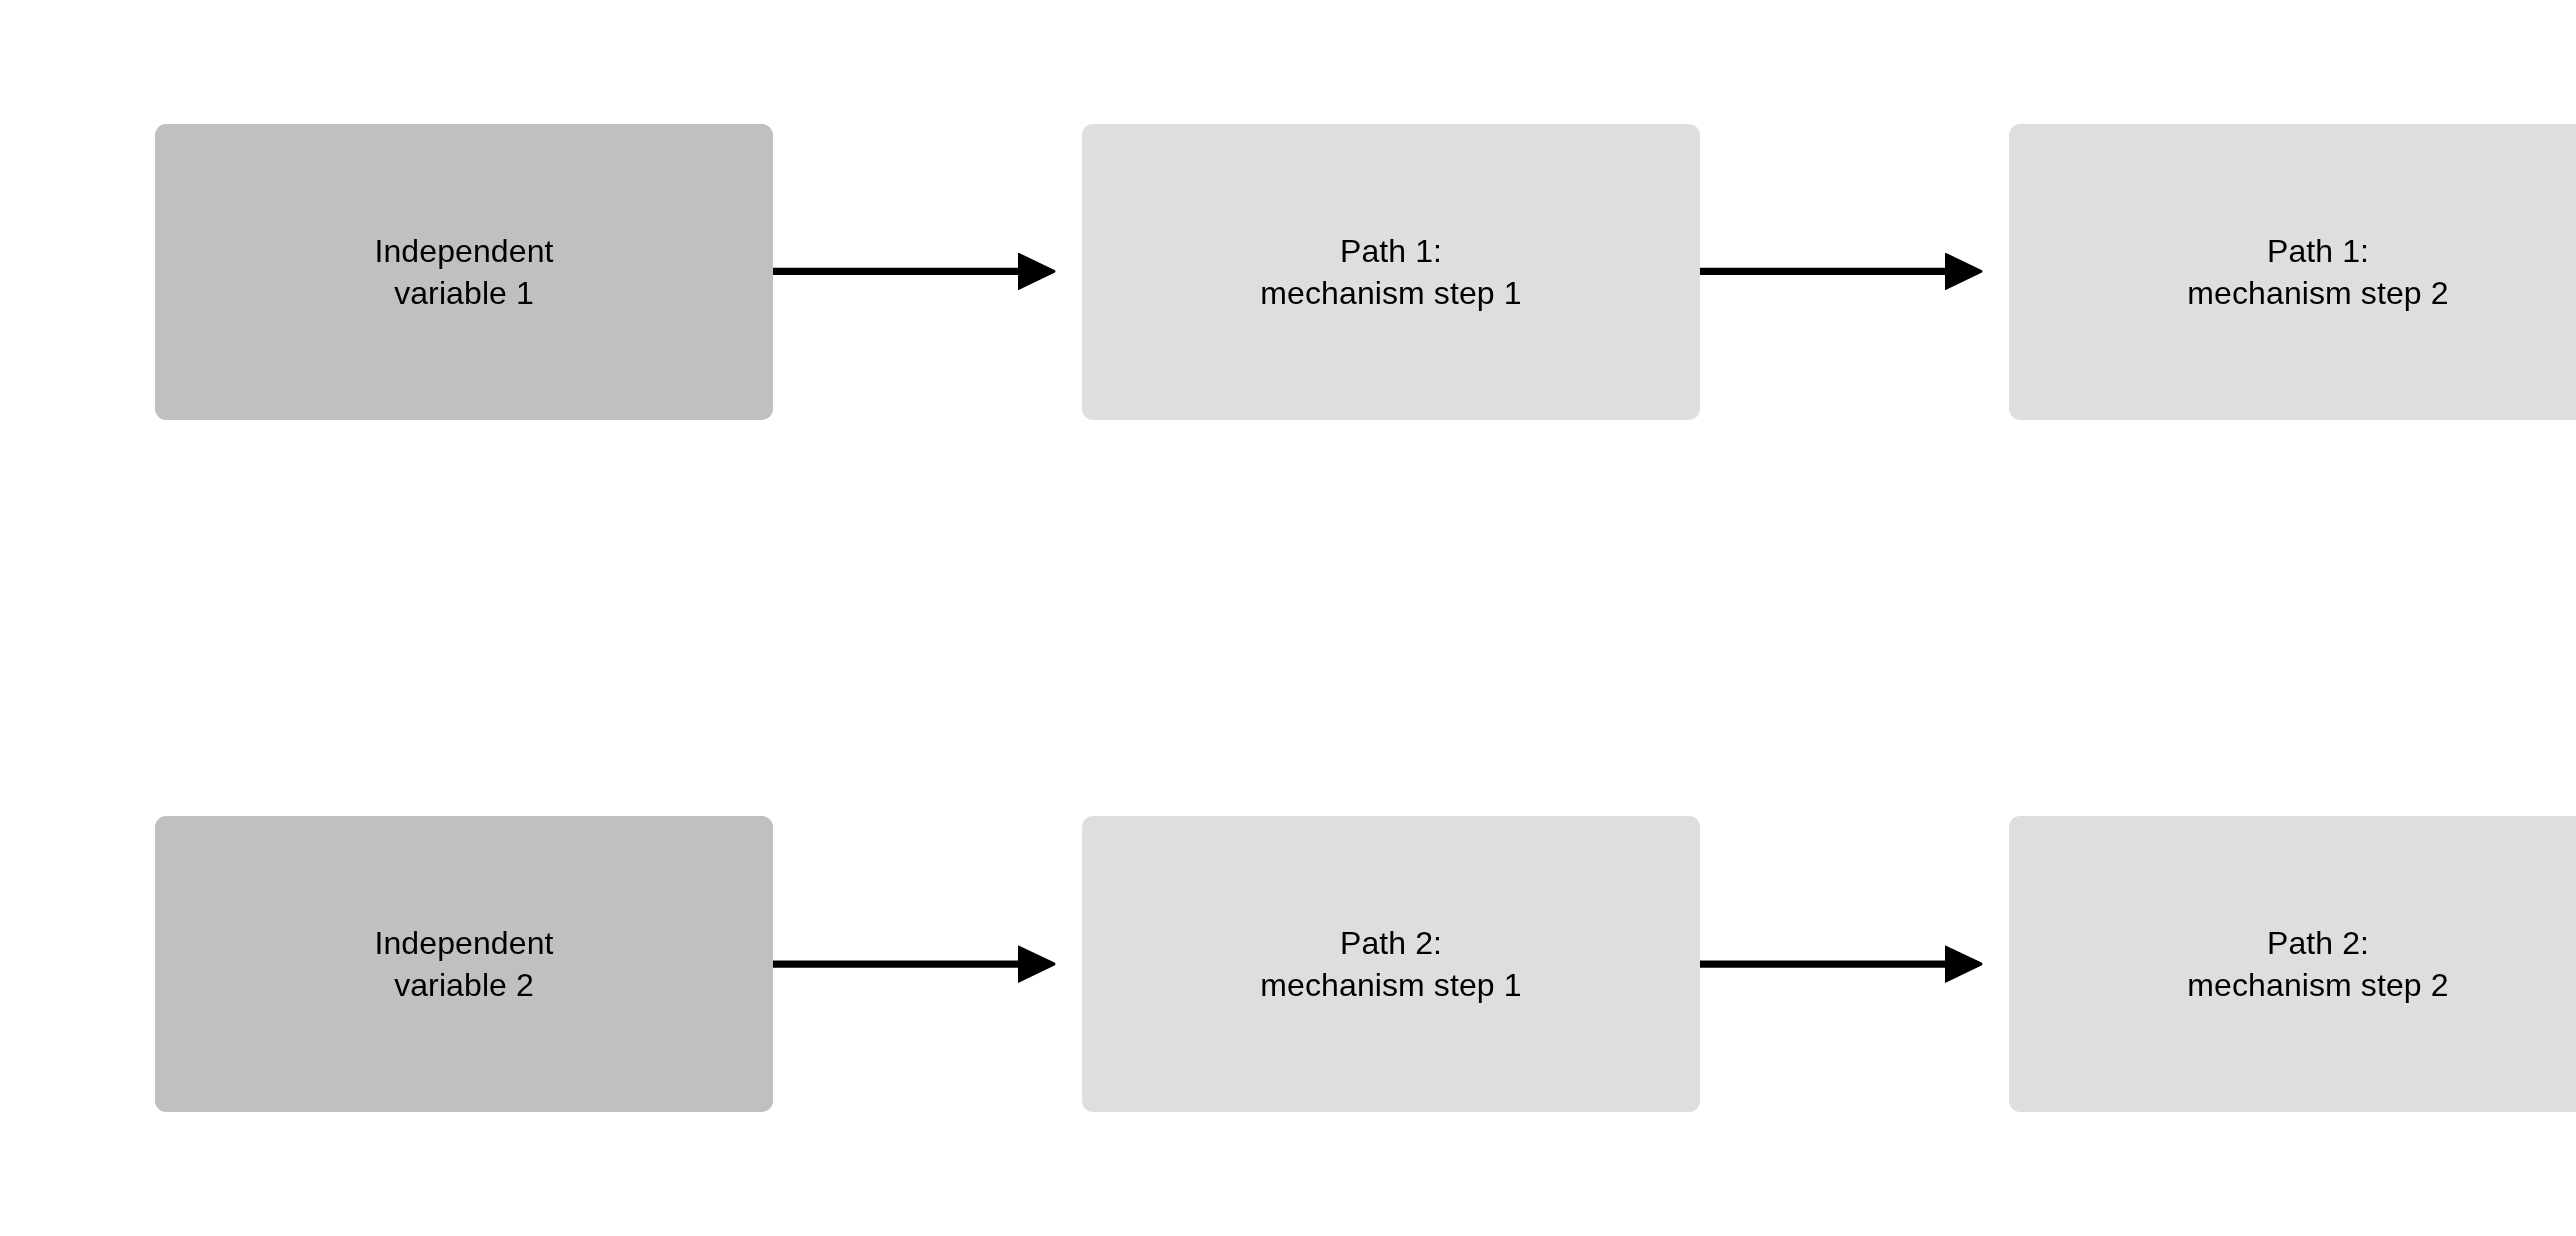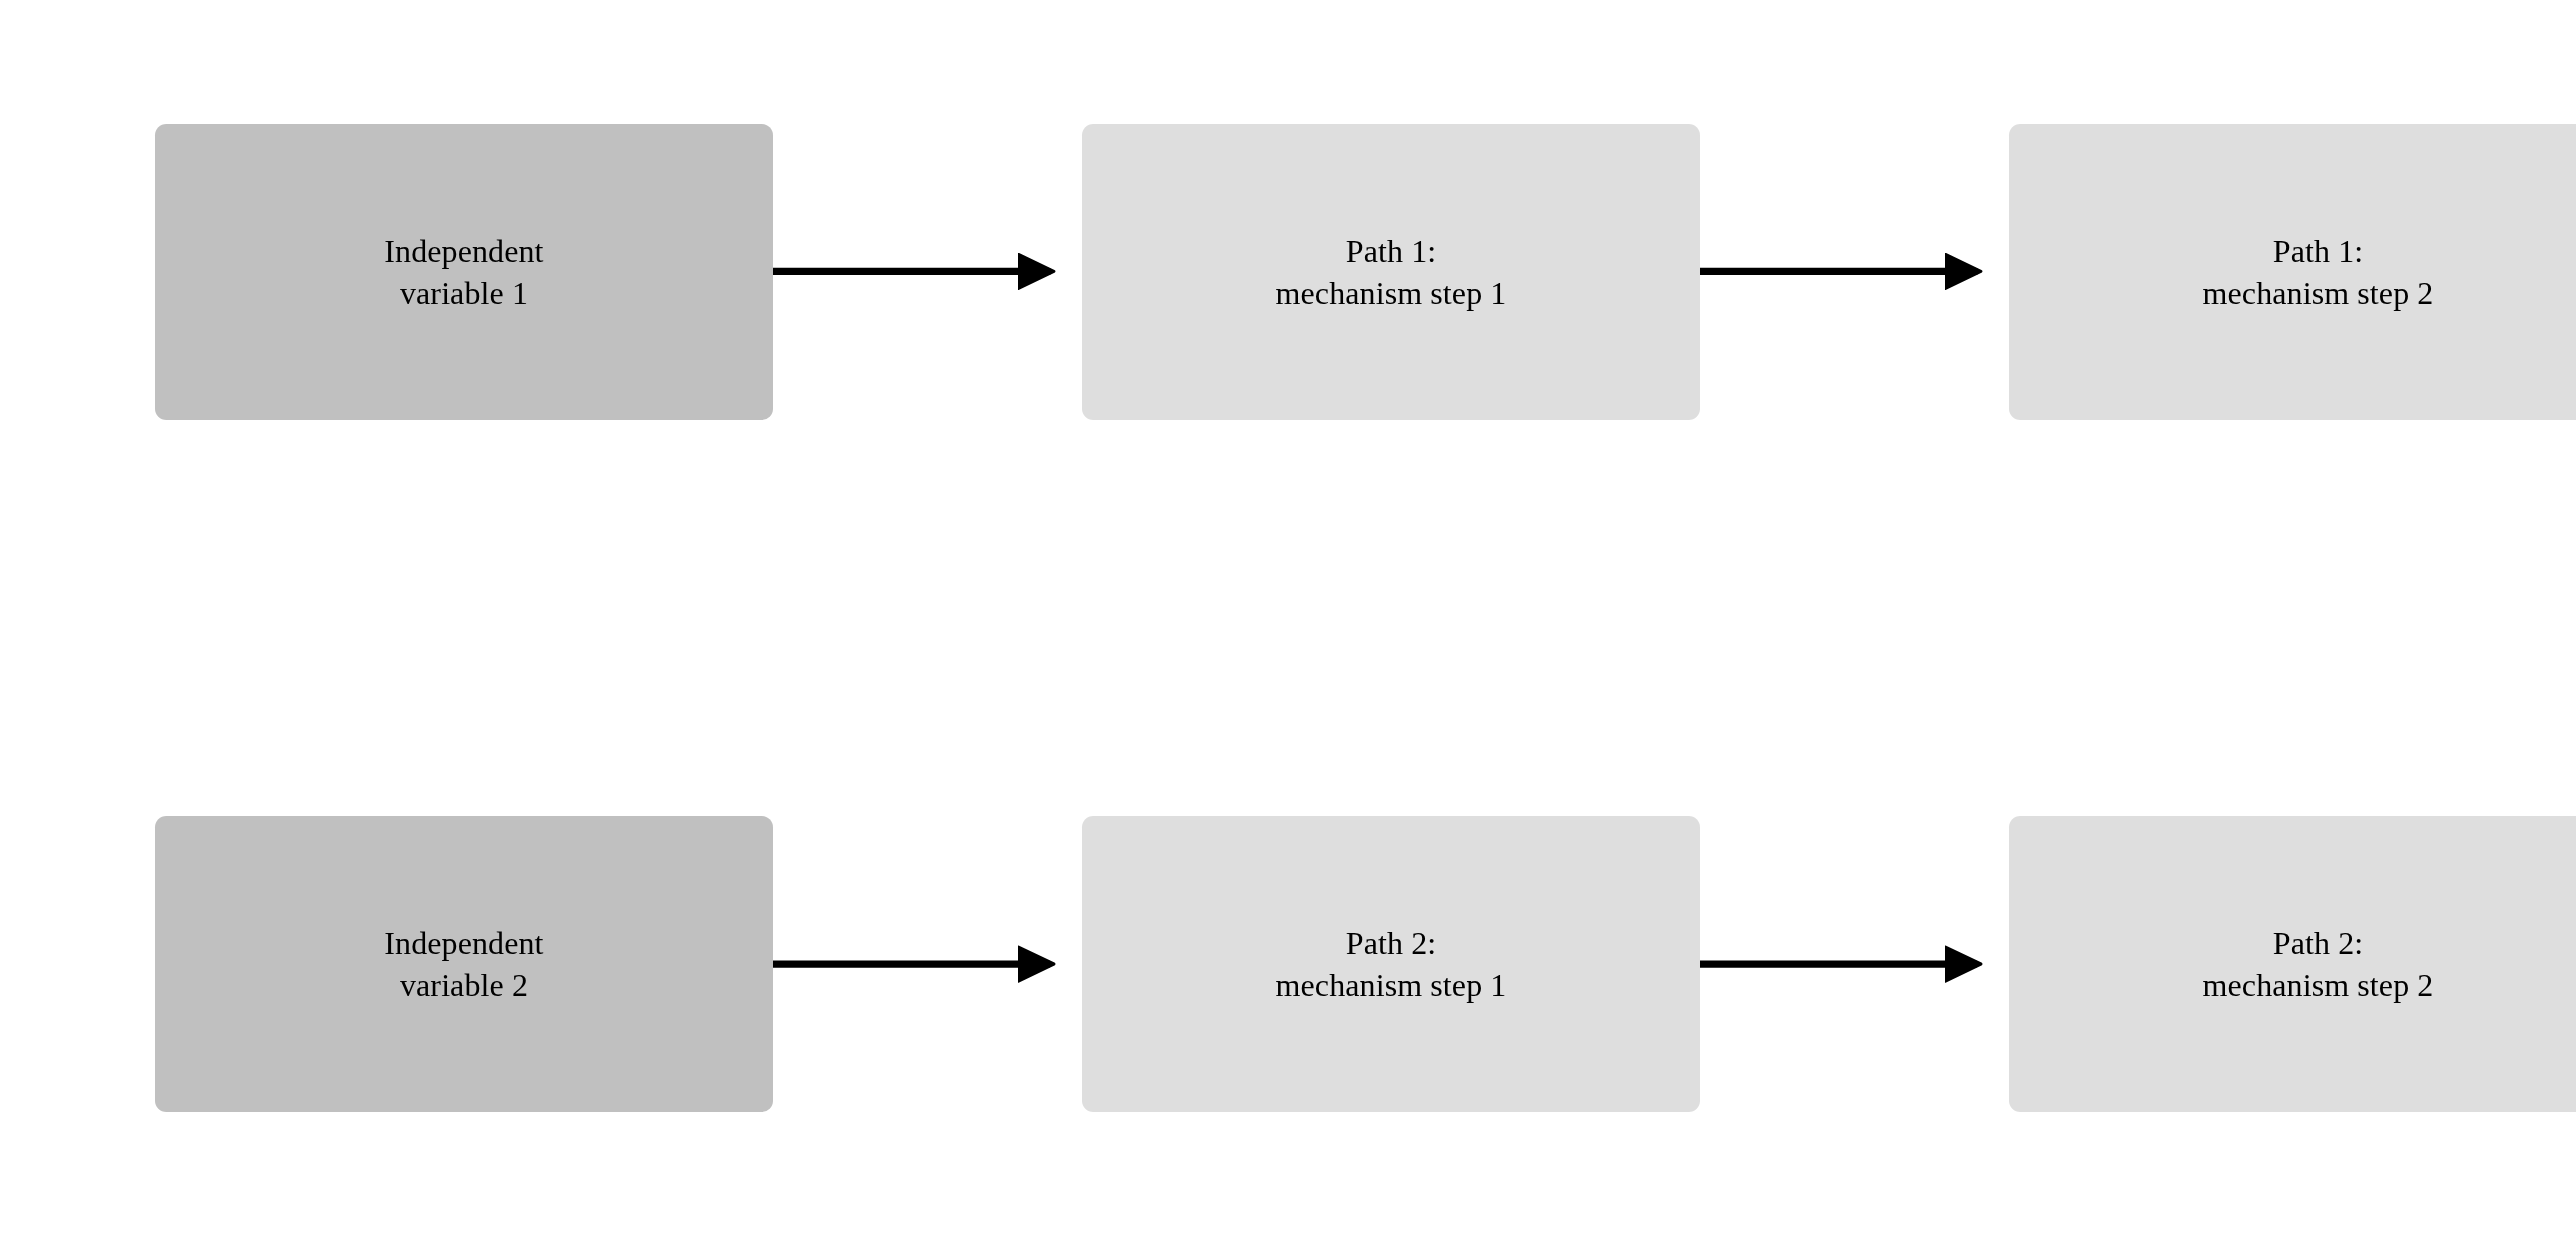--- a/index.html
+++ b/index.html
@@ -23,21 +23,21 @@
     position: absolute;
     box-sizing: border-box;
     border-radius: 11.3px;
     display: flex;
     align-items: center;
     justify-content: center;
     text-align: center;
     color: #000000;
     font-size: 32px;
     line-height: 1.32;
-    font-family: Liberation Serif, serif;
+    font-family: Liberation Sans, sans-serif;
     white-space: pre-line;
     letter-spacing: 0.1px;
   }
   .node-dark  { background: #c0c0c0; }
   .node-light { background: #dedede; }
 
   #edges {
     position: absolute;
     left: 0;
     top: 0;

